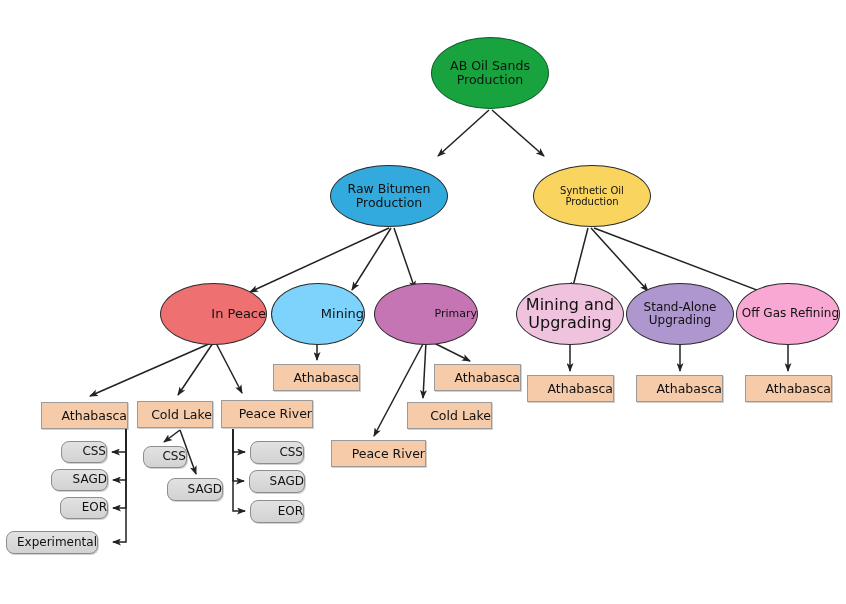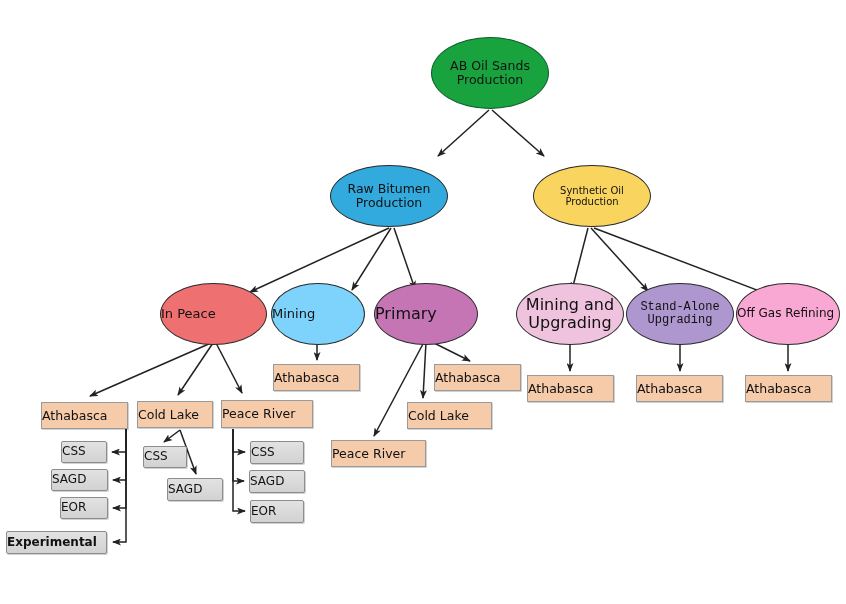--- a/index.html
+++ b/index.html
@@ -4,26 +4,26 @@
 <style>
   html,body{margin:0;padding:0;background:#ffffff;}
   #canvas{
     position:relative;
     width:846px;height:604px;
     background:#ffffff;
     font-family:"DejaVu Sans","Liberation Sans",sans-serif;
     overflow:hidden;
   }
   svg#edges{position:absolute;left:0;top:0;width:846px;height:604px;pointer-events:none;}
-  .node{position:absolute;box-sizing:border-box;display:flex;align-items:center;justify-content:flex-start;text-align:center;color:#111111;}
+  .node{position:absolute;box-sizing:border-box;display:flex;align-items:center;justify-content:flex-end;text-align:center;color:#111111;}
   .ellipse{border-radius:50%;border:1.4px solid #2a2a2a;line-height:1.12;}
   .ellipse.root{border-color:#0c5c2a;}
   .rect{border:1.3px solid #9a9a9a;background:#F6CBAA;line-height:1.1;
         box-shadow:1px 1px 0 rgba(0,0,0,0.18);}
-  .pill{border:1.3px solid #8d8d8d;background:#D8D8D8;border-radius:2px;line-height:1.1;
+  .pill{border:1.3px solid #8d8d8d;background:#D8D8D8;border-radius:8px;line-height:1.1;
         box-shadow:1px 1px 0 rgba(0,0,0,0.18);
         background-image:linear-gradient(#E2E2E2,#D2D2D2);}
 </style>
 </head>
 <body>
 
 <div id="canvas">
   <svg id="edges" viewBox="0 0 846 604" xmlns="http://www.w3.org/2000/svg">
     <defs>
       <marker id="arrowhead" markerWidth="9" markerHeight="7" refX="8" refY="3.5" orient="auto" markerUnits="userSpaceOnUse">
@@ -69,27 +69,27 @@
       </div>
       <div class="node ellipse" style="left: 533px; top: 165px; width: 118px; height: 62px; font-size: 10px; background: rgb(249, 213, 96);">
         <span>Synthetic Oil Production</span>
       </div>
       <div class="node ellipse" style="left: 160px; top: 283px; width: 107px; height: 62px; font-size: 13px; background: rgb(239, 112, 112);">
         <span>In Peace</span>
       </div>
       <div class="node ellipse" style="left: 271px; top: 283px; width: 94px; height: 62px; font-size: 13px; background: #7dd3fc;">
         <span>Mining</span>
       </div>
-      <div class="node ellipse" style="left: 374px; top: 283px; width: 104px; height: 62px; font-size: 16px; background: rgb(197, 117, 180);">
+      <div class="node ellipse" style="left: 374px; top: 283px; width: 104px; height: 62px; font-size: 11px; background: rgb(197, 117, 180);">
         <span>Primary</span>
       </div>
       <div class="node ellipse" style="left: 516px; top: 283px; width: 108px; height: 62px; font-size: 16px; background: rgb(239, 195, 222);">
         <span>Mining and Upgrading</span>
       </div>
-      <div class="node ellipse" style="left: 626px; top: 283px; width: 108px; height: 62px; font-size: 12px; background: rgb(174, 150, 206); font-family: Liberation Mono, monospace;">
+      <div class="node ellipse" style="left: 626px; top: 283px; width: 108px; height: 62px; font-size: 12px; background: rgb(174, 150, 206);">
         <span>Stand-Alone Upgrading</span>
       </div>
       <div class="node ellipse" style="left: 736px; top: 283px; width: 104px; height: 62px; font-size: 12px; background: #f9a8d4;">
         <span>Off Gas Refining</span>
       </div>
       <div class="node rect" style="left: 273px; top: 364px; width: 87px; height: 27px; font-size: 12.5px;">
         <span>Athabasca</span>
       </div>
       <div class="node rect" style="left: 434px; top: 364px; width: 87px; height: 27px; font-size: 12.5px;">
         <span>Athabasca</span>
@@ -120,21 +120,21 @@
       </div>
       <div class="node pill" style="left: 61px; top: 441px; width: 46px; height: 22px; font-size: 12px;">
         <span>CSS</span>
       </div>
       <div class="node pill" style="left: 51px; top: 469px; width: 57px; height: 22px; font-size: 12px;">
         <span>SAGD</span>
       </div>
       <div class="node pill" style="left: 60px; top: 497px; width: 48px; height: 22px; font-size: 12px;">
         <span>EOR</span>
       </div>
-      <div class="node pill" style="left: 6px; top: 531px; width: 101px; height: 23px; font-size: 12px; font-weight: bold;">
+      <div class="node pill" style="left: 6px; top: 531px; width: 92px; height: 23px; font-size: 12px;">
         <span>Experimental</span>
       </div>
       <div class="node pill" style="left: 143px; top: 446px; width: 44px; height: 22px; font-size: 12px;">
         <span>CSS</span>
       </div>
       <div class="node pill" style="left: 167px; top: 478px; width: 56px; height: 23px; font-size: 12px;">
         <span>SAGD</span>
       </div>
       <div class="node pill" style="left: 250px; top: 441px; width: 54px; height: 23px; font-size: 12px;">
         <span>CSS</span>

